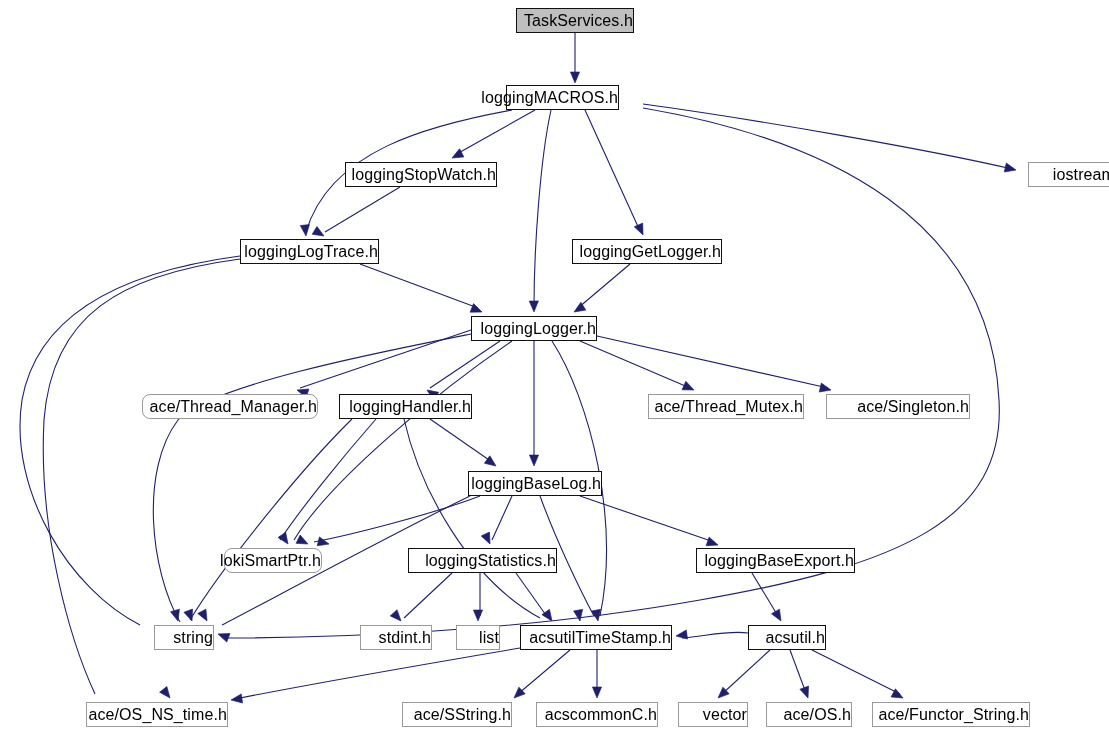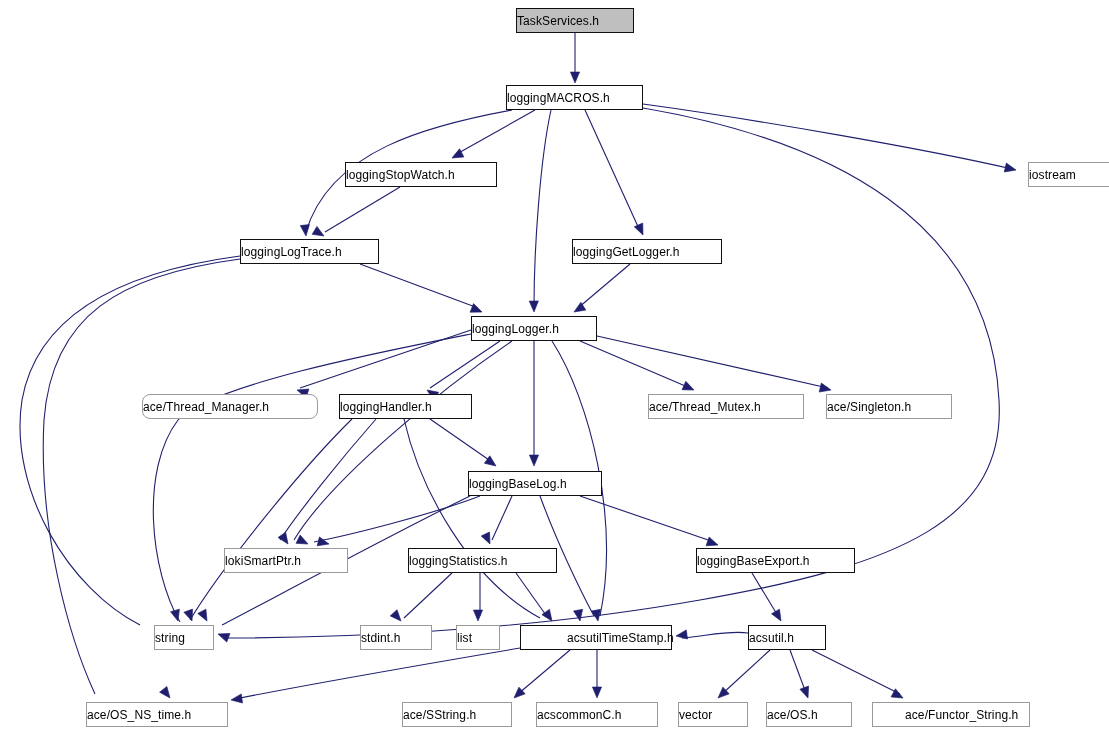--- a/index.html
+++ b/index.html
@@ -30,25 +30,25 @@
   .edge-head {
     fill: #1f1f6e;
     stroke: #1f1f6e;
     stroke-width: 0.6;
   }
   .node-box {
     position: absolute;
     box-sizing: border-box;
     display: flex;
     align-items: center;
-    justify-content: flex-start;
+    justify-content: flex-end;
     background: #ffffff;
     border: 1px solid #9a9a9a;
     color: #000000;
-    font-size: 12px;
+    font-size: 16px;
     line-height: 1;
     white-space: nowrap;
     letter-spacing: 0.1px;
   }
   .node-box.internal {
     border: 1px solid #101010;
   }
   .node-box.current {
     background: #bfbfbf;
     border: 1px solid #101010;
@@ -142,21 +142,21 @@
         <polygon class="edge-head" points="0,0 -11,-4.6 -11,4.6" fill="#1f1f6e" transform="translate(597,698) rotate(90)"></polygon>
         <polygon class="edge-head" points="0,0 -11,-4.6 -11,4.6" fill="#1f1f6e" transform="translate(718,698) rotate(137)"></polygon>
         <polygon class="edge-head" points="0,0 -11,-4.6 -11,4.6" fill="#1f1f6e" transform="translate(808,698) rotate(70)"></polygon>
         <polygon class="edge-head" points="0,0 -11,-4.6 -11,4.6" fill="#1f1f6e" transform="translate(903,698) rotate(28)"></polygon>
       </g>
   </svg>
   <div id="nodes-layer">
       <div class="node-box current" style="left: 516px; top: 8px; width: 118px; height: 25px;">
         <span class="node-label">TaskServices.h</span>
       </div>
-      <div class="node-box internal" style="left: 506px; top: 85px; width: 137px; height: 25px;">
+      <div class="node-box internal" style="left: 506px; top: 85px; width: 113px; height: 25px;">
         <span class="node-label">loggingMACROS.h</span>
       </div>
       <div class="node-box external" style="left: 1028px; top: 162px; width: 88px; height: 25px;">
         <span class="node-label">iostream</span>
       </div>
       <div class="node-box internal" style="left: 345px; top: 162px; width: 152px; height: 25px;">
         <span class="node-label">loggingStopWatch.h</span>
       </div>
       <div class="node-box internal" style="left: 240px; top: 239px; width: 139px; height: 25px;">
         <span class="node-label">loggingLogTrace.h</span>
@@ -169,27 +169,27 @@
       </div>
       <div class="node-box external" style="left: 142px; top: 394px; width: 176px; height: 25px; border-radius: 8px;">
         <span class="node-label">ace/Thread_Manager.h</span>
       </div>
       <div class="node-box internal" style="left: 339px; top: 394px; width: 133px; height: 25px;">
         <span class="node-label">loggingHandler.h</span>
       </div>
       <div class="node-box external" style="left: 648px; top: 394px; width: 156px; height: 25px;">
         <span class="node-label">ace/Thread_Mutex.h</span>
       </div>
-      <div class="node-box external" style="left: 826px; top: 394px; width: 126px; height: 25px;">
+      <div class="node-box external" style="left: 826px; top: 394px; width: 144px; height: 25px;">
         <span class="node-label">ace/Singleton.h</span>
       </div>
       <div class="node-box internal" style="left: 468px; top: 471px; width: 134px; height: 25px;">
         <span class="node-label">loggingBaseLog.h</span>
       </div>
-      <div class="node-box external" style="left: 224px; top: 548px; width: 124px; height: 25px;">
+      <div class="node-box external" style="left: 224px; top: 548px; width: 98px; height: 25px; border-radius: 8px;">
         <span class="node-label">lokiSmartPtr.h</span>
       </div>
       <div class="node-box internal" style="left: 408px; top: 548px; width: 149px; height: 25px;">
         <span class="node-label">loggingStatistics.h</span>
       </div>
       <div class="node-box internal" style="left: 696px; top: 548px; width: 159px; height: 25px;">
         <span class="node-label">loggingBaseExport.h</span>
       </div>
       <div class="node-box external" style="left: 154px; top: 625px; width: 60px; height: 25px;">
         <span class="node-label">string</span>

